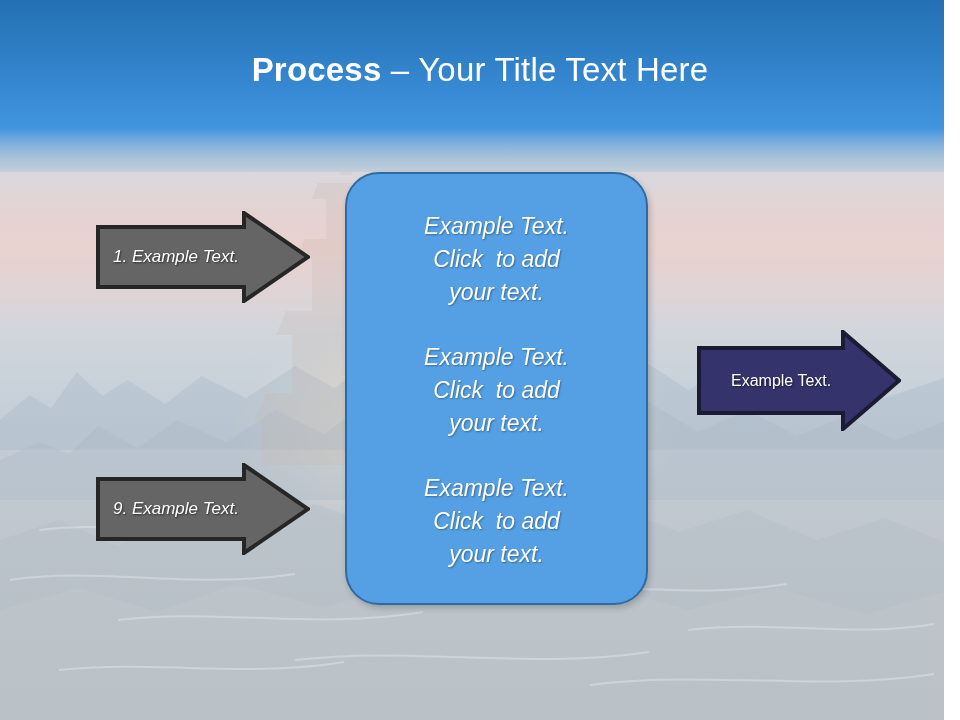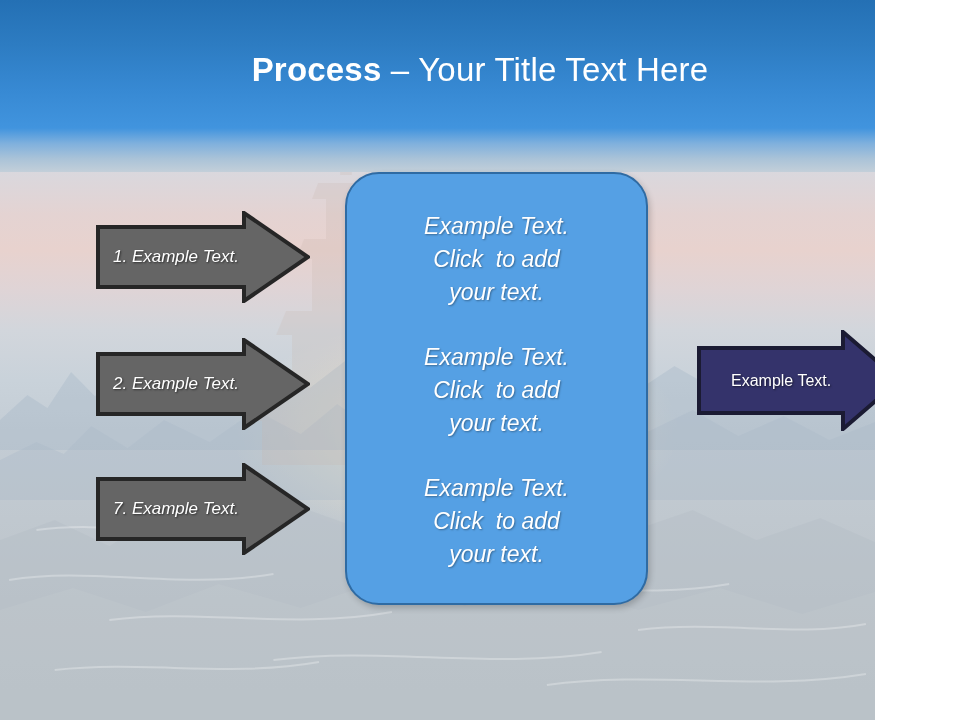--- a/index.html
+++ b/index.html
@@ -7,21 +7,21 @@
     margin: 0;
     padding: 0;
     background: #ffffff;
   }
   body {
     font-family: "Liberation Sans", sans-serif;
   }
 
   .slide {
     position: relative;
-    width: 875px;
+    width: 944px;
     height: 720px;
     overflow: hidden;
     background: #cfd4d8;
   }
 
   
   .bg-photo {
     position: absolute;
     inset: 0;
     background:
@@ -253,36 +253,28 @@
 
   <div class="arrow arrow-gray" id="arrow-1">
     <span class="arrow-shape">
       <svg viewBox="0 0 214 92" preserveAspectRatio="none">
         <path d="M2,16 L148,16 L148,2 L212,46 L148,90 L148,76 L2,76 Z" fill="#656565" stroke="#262626" stroke-width="4" stroke-linejoin="miter"></path>
       </svg>
     </span>
     <span class="arrow-label">1. Example Text.</span>
   </div>
 
-  <div class="arrow arrow-gray" id="arrow-2">
-    <span class="arrow-shape">
-      <svg viewBox="0 0 214 92" preserveAspectRatio="none">
-        <path d="M2,16 L148,16 L148,2 L212,46 L148,90 L148,76 L2,76 Z" fill="#656565" stroke="#262626" stroke-width="4" stroke-linejoin="miter"></path>
-      </svg>
-    </span>
-    <span class="arrow-label">2. Example Text.</span>
-  </div>
 
   <div class="arrow arrow-gray" id="arrow-3">
     <span class="arrow-shape">
       <svg viewBox="0 0 214 92" preserveAspectRatio="none">
         <path d="M2,16 L148,16 L148,2 L212,46 L148,90 L148,76 L2,76 Z" fill="#656565" stroke="#262626" stroke-width="4" stroke-linejoin="miter"></path>
       </svg>
     </span>
-    <span class="arrow-label">7. Example Text.</span>
+    <span class="arrow-label">9. Example Text.</span>
   </div>
 
   <div class="center-panel">
 
     <div class="panel-block">
       <span class="pl">Example Text.</span>
       <span class="pl">Click  to add</span>
       <span class="pl">your text.</span>
     </div>
 

